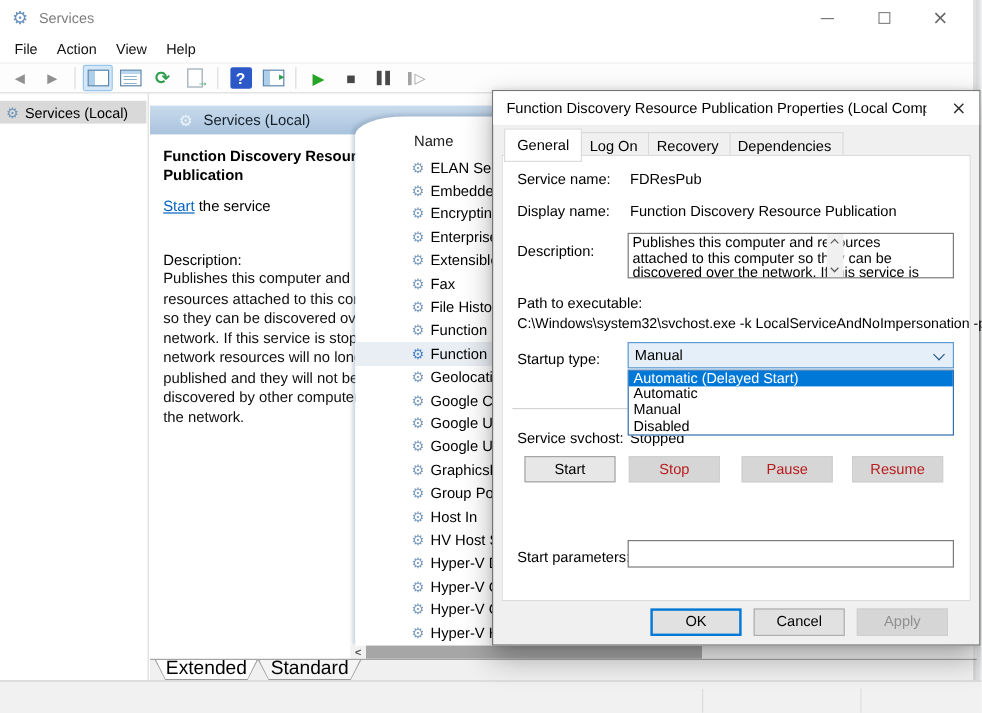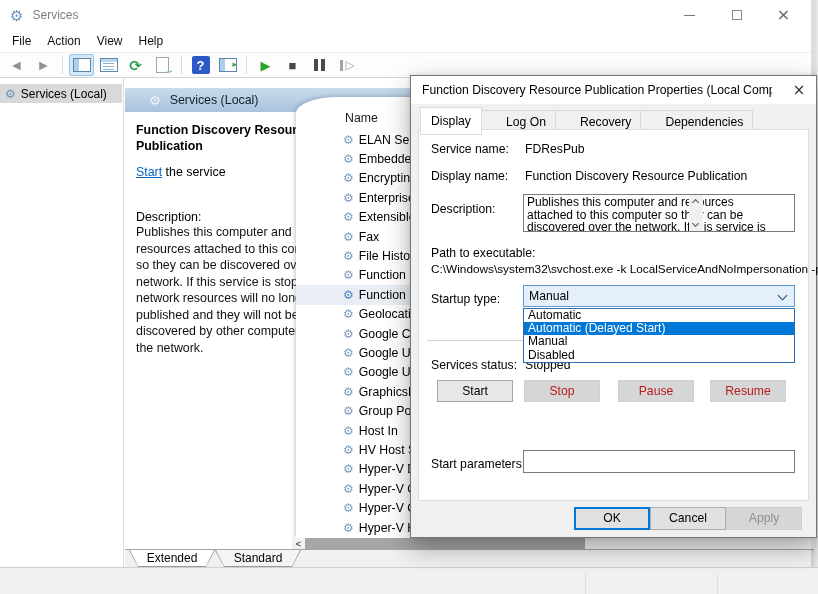--- a/index.html
+++ b/index.html
@@ -88,36 +88,36 @@
   .hscroll { position:absolute; left:167px; top:460px; width:519px; height:11px; background:#f1f1f1; }
   .hs-arrow { position:absolute; left:0; top:0; width:13px; height:11px; display:flex; align-items:center; justify-content:center;
               font-size:9px; font-weight:bold; color:#505050; }
   .hs-thumb { position:absolute; left:13px; top:0; width:280px; height:11px; background:#a6a6a6; }
 
   .bottom-tabs { position:absolute; left:0; top:471px; width:100%; height:18px; background:#f0f0f0;
                  border-top:1px solid #a5a5a5; display:flex; padding-left:4px; }
   .btab { position:relative; width:86px; height:17px; clip-path:polygon(0 0, 100% 0, calc(100% - 9px) 100%, 9px 100%);
           background:#9a9a9a; }
   .btab .inner { position:absolute; inset:0 1px 1px 1px; clip-path:polygon(0 0, 100% 0, calc(100% - 8px) 100%, 8px 100%);
-          background:#f4f4f4; display:flex; align-items:center; justify-content:center; font-size:12px; }
+          background:#f4f4f4; display:flex; align-items:center; justify-content:center; font-size:16px; }
   .btab.active .inner { background:#fff; }
 
   
   .bottom-strip { position:absolute; left:0; top:567px; width:818px; height:27px; background:#f1f1f1; border-top:1px solid #cfcfcf; }
   .bs-div { position:absolute; top:6px; bottom:0; width:1px; background:#dcdcdc; }
 
   
   .dialog { position:absolute; left:410px; top:75px; width:407px; height:463px; background:#f0f0f0;
             border:1px solid #767676; box-shadow:0 10px 24px rgba(0,0,0,.32), 0 0 5px rgba(0,0,0,.12); }
   .dlg-titlebar { position:absolute; left:0; top:0; right:0; height:28px; background:#fff; display:flex; align-items:center; }
   .dlg-title { margin-left:11px; font-size:12.2px; color:#000; white-space:nowrap; overflow:hidden; width:350px; }
   .dlg-close { position:absolute; right:0; top:0; width:34px; height:28px; display:flex; align-items:center; justify-content:center;
                font-size:15px; color:#333; font-family:"DejaVu Sans", sans-serif; }
   .dlg-tabs { position:absolute; left:9px; top:31px; display:flex; align-items:flex-end; }
-  .dlg-tab { padding:4px 9px 4px 24px; font-size:12.2px; background:#f0f0f0; border:1px solid #d9d9d9; border-left:none;
+  .dlg-tab { padding:4px 9px 4px 6px; font-size:12.2px; background:#f0f0f0; border:1px solid #d9d9d9; border-left:none;
              margin-bottom:0; position:relative; }
   .dlg-tab:first-child { border-left:1px solid #d9d9d9; }
   .dlg-tab.active { background:#fff; border:1px solid #dcdcdc; padding:6px 10px 6px 10px; margin-bottom:-1px; z-index:3; }
   .dlg-page { position:absolute; left:7px; right:7px; top:53px; height:372px; background:#fff; border:1px solid #dcdcdc; z-index:1; }
 
   .fld-label { position:absolute; left:12px; font-size:12.2px; color:#000; }
   .fld-value { position:absolute; left:106px; font-size:12.2px; color:#000; white-space:nowrap; }
 
   .desc-box { position:absolute; left:104px; top:64px; width:272px; height:38px; border:1px solid #7a7a7a; background:#fff;
               overflow:hidden; font-size:12px; line-height:12.6px; padding:1px 16px 1px 3px; }
@@ -139,21 +139,21 @@
   .svc-btn-row { position:absolute; top:250px; left:0; width:100%; height:22px; }
   .svc-btn { position:absolute; width:76px; height:22px; font-size:12.2px; display:flex; align-items:center; justify-content:center; }
   .svc-btn.enabled { background:#e7e7e7; border:1px solid #a5a5a5; color:#000; }
   .svc-btn.disabled { background:#d6d6d6; border:1px solid #cfcfcf; color:#b91c1c; }
 
   .note { position:absolute; left:8px; top:281px; width:378px; font-size:12.2px; line-height:15px; }
   .param-input { position:absolute; left:104px; top:320px; width:272px; height:23px; background:#fff; border:1px solid #7a7a7a;
                  font-size:12px; padding:0 4px; font-family:"Liberation Sans", sans-serif; }
 
   .dlg-footer { position:absolute; left:0; right:0; bottom:0; height:38px; display:flex; justify-content:flex-end;
-                align-items:center; padding-right:14px; }
+                align-items:center; gap:10px; padding-right:26px; }
   .f-btn { width:76px; height:23px; display:flex; align-items:center; justify-content:center; font-size:12.2px; }
   .f-btn.primary { background:#e1e1e1; border:2px solid var(--accent); }
   .f-btn.normal { background:#e1e1e1; border:1px solid #adadad; }
   .f-btn.disabled { background:#d6d6d6; border:1px solid #cfcfcf; color:#8f8f8f; }
 </style>
 </head>
 <body>
 
 <div id="app">
 
@@ -345,21 +345,21 @@
   <div class="bs-div" style="left:717px;"></div>
 </div>
 
 <div class="dialog">
   <div class="dlg-titlebar">
     <div class="dlg-title">Function Discovery Resource Publication Properties (Local Comput...</div>
     <div class="dlg-close">×</div>
   </div>
 
   <div class="dlg-tabs">
-      <div class="dlg-tab active">Display</div>
+      <div class="dlg-tab active">General</div>
       <div class="dlg-tab">Log On</div>
       <div class="dlg-tab">Recovery</div>
       <div class="dlg-tab">Dependencies</div>
     </div>
 
   <div class="dlg-page">
     <div class="fld-label" style="top:12px;">Service name:</div>
     <div class="fld-value" style="top:12px;">FDResPub</div>
 
     <div class="fld-label" style="top:39px;">Display name:</div>
@@ -376,26 +376,26 @@
     <div class="path-value">C:\Windows\system32\svchost.exe -k LocalServiceAndNoImpersonation -p</div>
 
     <div class="fld-label" style="top:162px;">Startup type:</div>
     <div class="combo">
       <span>Manual</span>
       <span class="combo-chev"></span>
     </div>
 
     <div class="sepline"></div>
 
-    <div class="fld-label" style="top:228px;">Services status:</div>
+    <div class="fld-label" style="top:228px;">Service svchost:</div>
     <div class="fld-value" style="top:228px;">Stopped</div>
 
     <div class="dropdown">
+        <div class="dd-opt hl">Automatic (Delayed Start)</div>
         <div class="dd-opt">Automatic</div>
-        <div class="dd-opt hl">Automatic (Delayed Start)</div>
         <div class="dd-opt">Manual</div>
         <div class="dd-opt">Disabled</div>
       </div>
 
     <div class="svc-btn-row">
         <div class="svc-btn enabled" style="left: 18px;">Start</div>
         <div class="svc-btn disabled" style="left: 105px;">Stop</div>
         <div class="svc-btn disabled" style="left: 199px;">Pause</div>
         <div class="svc-btn disabled" style="left: 291px;">Resume</div>
       </div>

